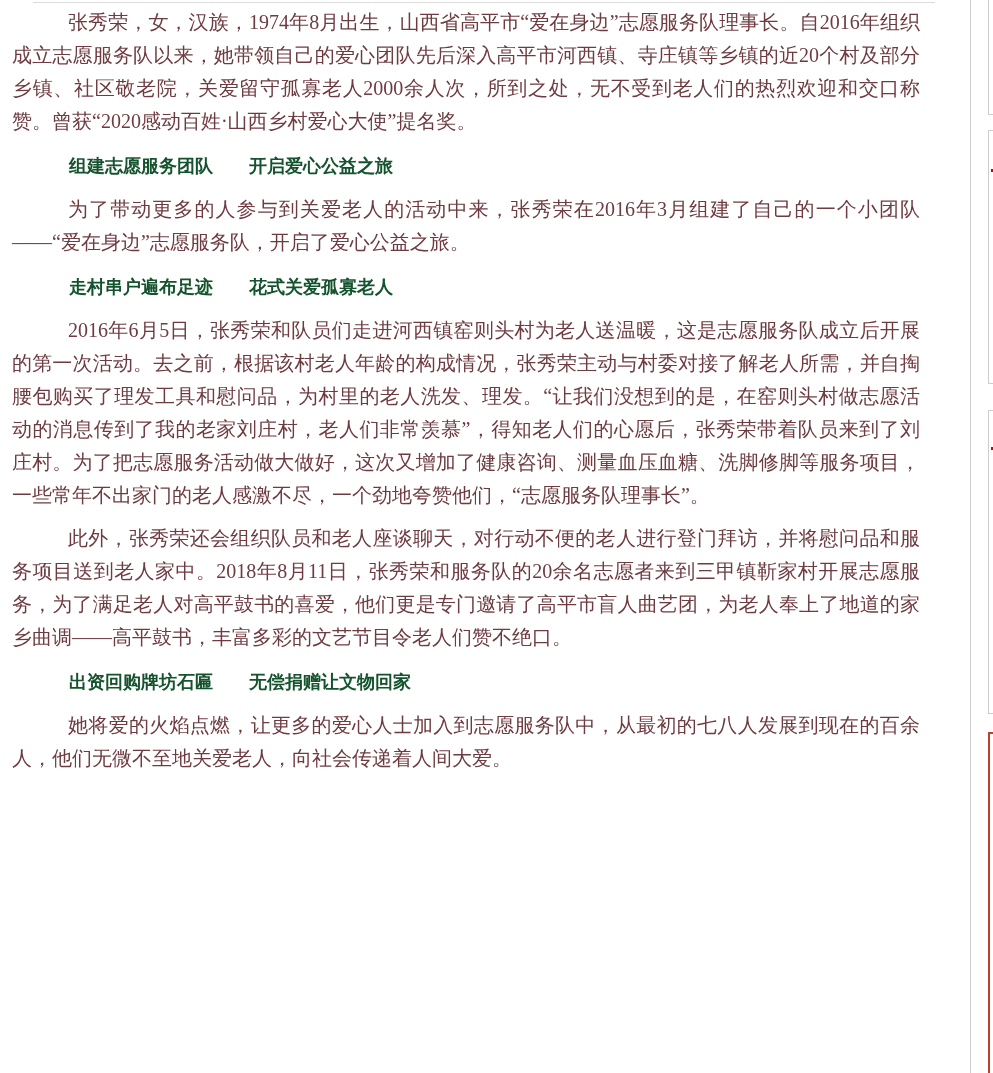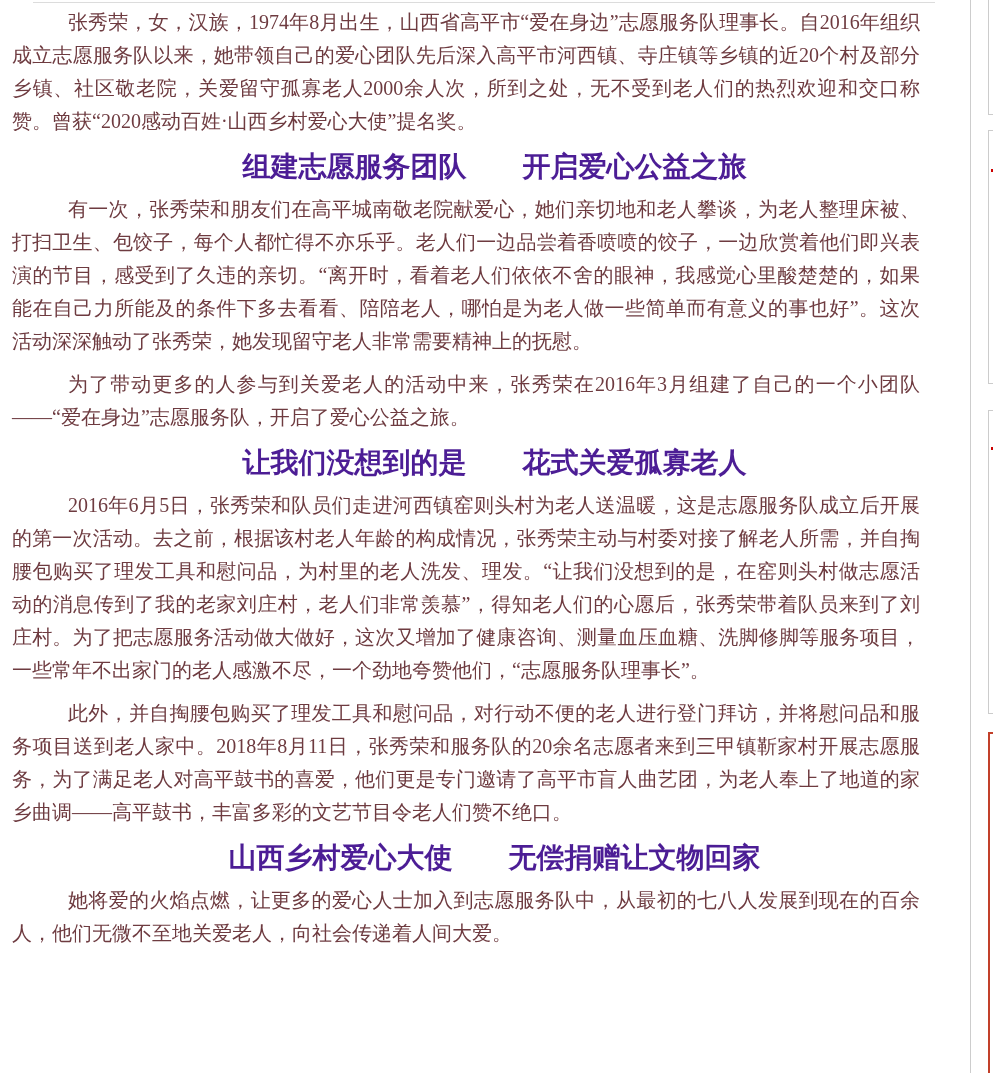--- a/index.html
+++ b/index.html
@@ -30,25 +30,25 @@
     margin: 10px 0;
     text-indent: 56px;
   }
   .article p:first-child {
     margin-top: 0;
     font-family: Liberation Serif, serif;
   }
   .article h3 {
     margin: 12px 0 10px 0;
     padding-left: 57px;
-    font-size: 28px;
+    font-size: 18px;
     line-height: 33px;
     font-weight: bold;
-    color: #4c1d95;
-    text-align: center;
+    color: #14532d;
+    text-align: left;
   }
   
   .top-divider {
     position: absolute;
     left: 33px;
     top: 2px;
     width: 902px;
     height: 1px;
     background: #dcdcdc;
   }
@@ -87,26 +87,25 @@
 </head>
 <body>
 
 <div class="page">
 
   <div class="top-divider"></div>
 
   <div class="article">
     <p>张秀荣，女，汉族，1974年8月出生，山西省高平市“爱在身边”志愿服务队理事长。自2016年组织成立志愿服务队以来，她带领自己的爱心团队先后深入高平市河西镇、寺庄镇等乡镇的近20个村及部分乡镇、社区敬老院，关爱留守孤寡老人2000余人次，所到之处，无不受到老人们的热烈欢迎和交口称赞。曾获“2020感动百姓·山西乡村爱心大使”提名奖。</p>
     <h3>组建志愿服务团队　　开启爱心公益之旅</h3>
-    <p>有一次，张秀荣和朋友们在高平城南敬老院献爱心，她们亲切地和老人攀谈，为老人整理床被、打扫卫生、包饺子，每个人都忙得不亦乐乎。老人们一边品尝着香喷喷的饺子，一边欣赏着他们即兴表演的节目，感受到了久违的亲切。“离开时，看着老人们依依不舍的眼神，我感觉心里酸楚楚的，如果能在自己力所能及的条件下多去看看、陪陪老人，哪怕是为老人做一些简单而有意义的事也好”。这次活动深深触动了张秀荣，她发现留守老人非常需要精神上的抚慰。</p>
     <p>为了带动更多的人参与到关爱老人的活动中来，张秀荣在2016年3月组建了自己的一个小团队——“爱在身边”志愿服务队，开启了爱心公益之旅。</p>
-    <h3>让我们没想到的是　　花式关爱孤寡老人</h3>
+    <h3>走村串户遍布足迹　　花式关爱孤寡老人</h3>
     <p>2016年6月5日，张秀荣和队员们走进河西镇窑则头村为老人送温暖，这是志愿服务队成立后开展的第一次活动。去之前，根据该村老人年龄的构成情况，张秀荣主动与村委对接了解老人所需，并自掏腰包购买了理发工具和慰问品，为村里的老人洗发、理发。“让我们没想到的是，在窑则头村做志愿活动的消息传到了我的老家刘庄村，老人们非常羡慕”，得知老人们的心愿后，张秀荣带着队员来到了刘庄村。为了把志愿服务活动做大做好，这次又增加了健康咨询、测量血压血糖、洗脚修脚等服务项目，一些常年不出家门的老人感激不尽，一个劲地夸赞他们，“志愿服务队理事长”。</p>
-    <p>此外，并自掏腰包购买了理发工具和慰问品，对行动不便的老人进行登门拜访，并将慰问品和服务项目送到老人家中。2018年8月11日，张秀荣和服务队的20余名志愿者来到三甲镇靳家村开展志愿服务，为了满足老人对高平鼓书的喜爱，他们更是专门邀请了高平市盲人曲艺团，为老人奉上了地道的家乡曲调——高平鼓书，丰富多彩的文艺节目令老人们赞不绝口。</p>
-    <h3>山西乡村爱心大使　　无偿捐赠让文物回家</h3>
+    <p>此外，张秀荣还会组织队员和老人座谈聊天，对行动不便的老人进行登门拜访，并将慰问品和服务项目送到老人家中。2018年8月11日，张秀荣和服务队的20余名志愿者来到三甲镇靳家村开展志愿服务，为了满足老人对高平鼓书的喜爱，他们更是专门邀请了高平市盲人曲艺团，为老人奉上了地道的家乡曲调——高平鼓书，丰富多彩的文艺节目令老人们赞不绝口。</p>
+    <h3>出资回购牌坊石匾　　无偿捐赠让文物回家</h3>
     <p>她将爱的火焰点燃，让更多的爱心人士加入到志愿服务队中，从最初的七八人发展到现在的百余人，他们无微不至地关爱老人，向社会传递着人间大爱。</p>
   </div>
 
   <div class="right-vline"></div>
 
   <div class="edge-box box1"></div>
   <div class="edge-box box2"></div>
   <div class="red-dash d1"></div>
   <div class="edge-box box3"></div>
   <div class="red-dash d2"></div>

